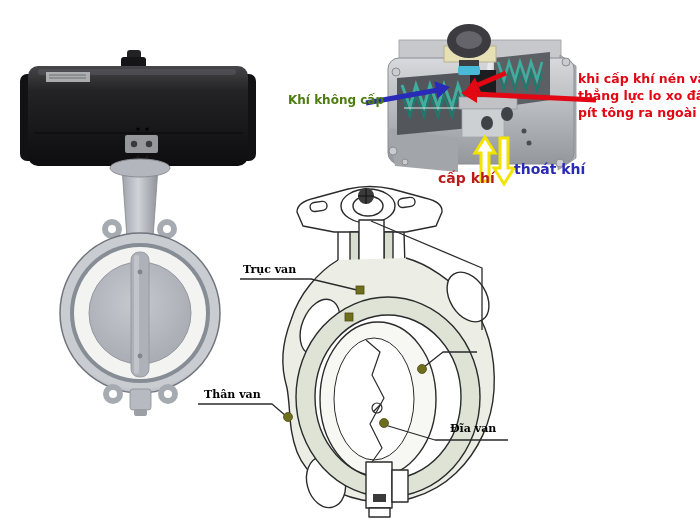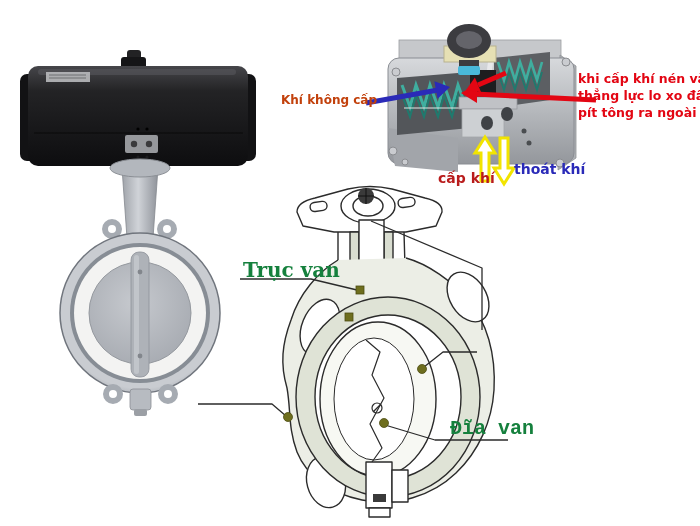--- a/index.html
+++ b/index.html
@@ -3,28 +3,28 @@
 <meta charset="utf-8">
 <style>
   html,body{margin:0;padding:0;}
   #stage{
     position:relative;width:700px;height:526px;background:#ffffff;
     overflow:hidden;font-family:"DejaVu Sans",sans-serif;
   }
   .abs{position:absolute;}
   svg{display:block;}
   .note{font-weight:bold;font-size:12px;line-height:15.5px;white-space:nowrap;}
-  .note-blue{color:#c2410c;}
+  .note-blue{color:#4d7c0f;margin-left:7px;}
   .note-red{color:#e30613;font-size:12.5px;line-height:17px;}
   .flow-label{font-weight:bold;font-size:14px;white-space:nowrap;}
   .flow-red{color:#b91c1c;}
   .flow-blue{color:#2a2ab8;}
   .part-label{
-    font-family:"DejaVu Serif",serif;font-weight:bold;font-size:20px;
-    color:#15803d;white-space:nowrap;line-height:24px;
+    font-family:"DejaVu Serif",serif;font-weight:bold;font-size:11px;
+    color:#000000;white-space:nowrap;line-height:24px;
   }
 </style>
 </head>
 <body>
 
 <div id="stage">
 
   <svg class="abs" style="left:10px;top:45px;" width="265" height="378" viewBox="10 45 265 378">
     <defs>
       <linearGradient id="gBody" x1="0" y1="0" x2="0" y2="1">
@@ -258,15 +258,16 @@
   <div class="abs note note-red" style="left:578px;top:70px;">
     <span style="display:block">khi cấp khí nén vào</span>
     <span style="display:block">thẳng lực lo xo đẩy</span>
     <span style="display:block">pít tông ra ngoài</span>
   </div>
 
   <div class="abs flow-label flow-red" style="left:438px;top:170px;">cấp khí</div>
   <div class="abs flow-label flow-blue" style="left:514px;top:161px;text-align:center;">thoát khí</div>
 
   <div class="abs part-label" style="left:243px;top:258px;">Trục van</div>
-  <div class="abs part-label" style="left:450px;top:417px;font-family:Liberation Mono, monospace;">Đĩa van</div>
+  <div class="abs part-label" style="left:204px;top:383px;">Thân van</div>
+  <div class="abs part-label" style="left:450px;top:417px;">Đĩa van</div>
 
 </div>
 
 </body></html>

